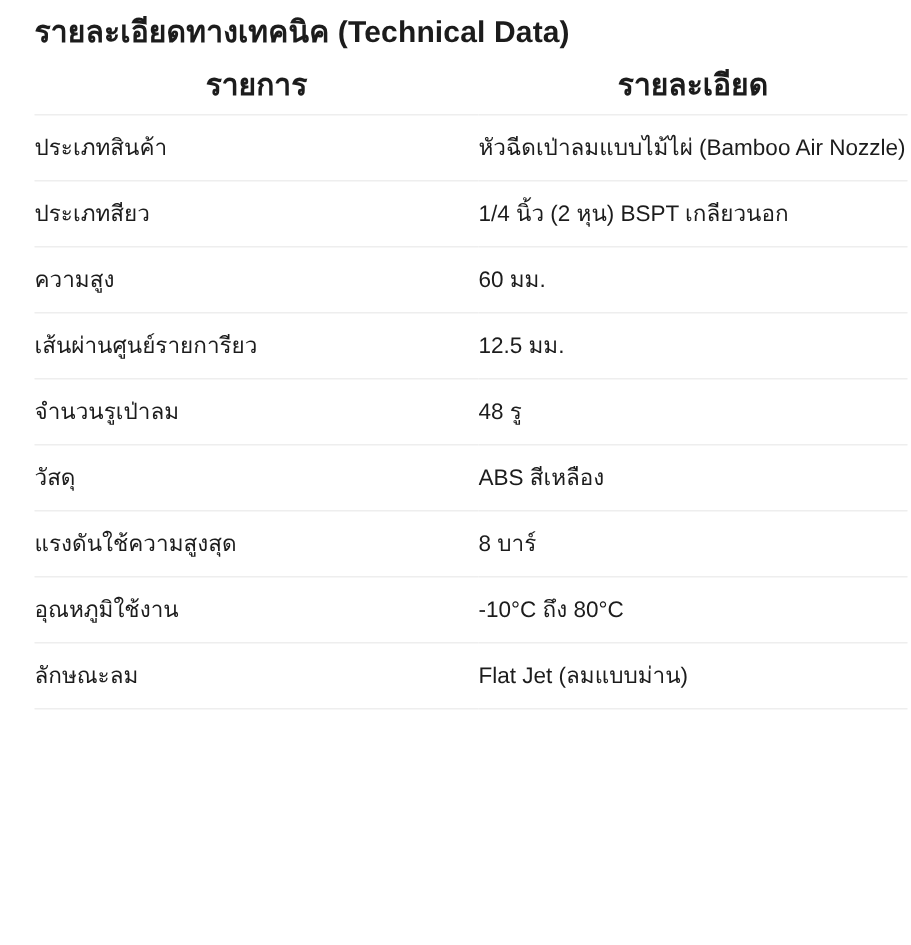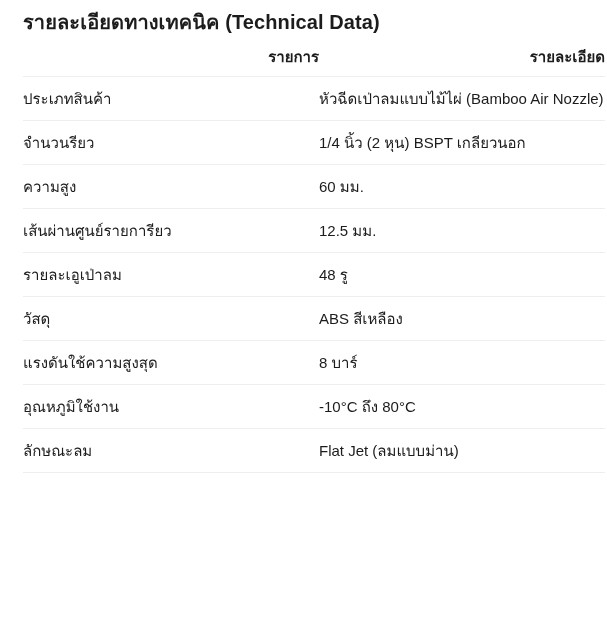--- a/index.html
+++ b/index.html
@@ -32,22 +32,22 @@
     letter-spacing: 0.1px;
   }
   table.spec-table {
     width: 100%;
     border-collapse: collapse;
     table-layout: fixed;
   }
   table.spec-table col.col-item   { width: 296px; }
   table.spec-table col.col-detail { width: auto; }
   table.spec-table th {
-    text-align: right;
-    font-size: 15px;
+    text-align: center;
+    font-size: 20px;
     font-weight: 700;
     padding: 12px 0 9px 0;
     border-bottom: 1px solid var(--border-color);
     line-height: 20px;
   }
   table.spec-table td {
     height: 44px;
     font-size: 15px;
     font-weight: 400;
     line-height: 20px;
@@ -75,33 +75,33 @@
         <th>รายการ</th>
         <th>รายละเอียด</th>
       </tr>
     </thead>
     <tbody>
       <tr>
         <td>ประเภทสินค้า</td>
         <td>หัวฉีดเป่าลมแบบไม้ไผ่ (Bamboo Air Nozzle)</td>
       </tr>
       <tr>
-        <td>จำนวนรียว</td>
+        <td>ประเภทสียว</td>
         <td>1/4 นิ้ว (2 หุน) BSPT เกลียวนอก</td>
       </tr>
       <tr>
         <td>ความสูง</td>
         <td>60 มม.</td>
       </tr>
       <tr>
         <td>เส้นผ่านศูนย์รายการียว</td>
         <td>12.5 มม.</td>
       </tr>
       <tr>
-        <td>รายละเอูเป่าลม</td>
+        <td>จำนวนรูเป่าลม</td>
         <td>48 รู</td>
       </tr>
       <tr>
         <td>วัสดุ</td>
         <td>ABS สีเหลือง</td>
       </tr>
       <tr>
         <td>แรงดันใช้ความสูงสุด</td>
         <td>8 บาร์</td>
       </tr>

